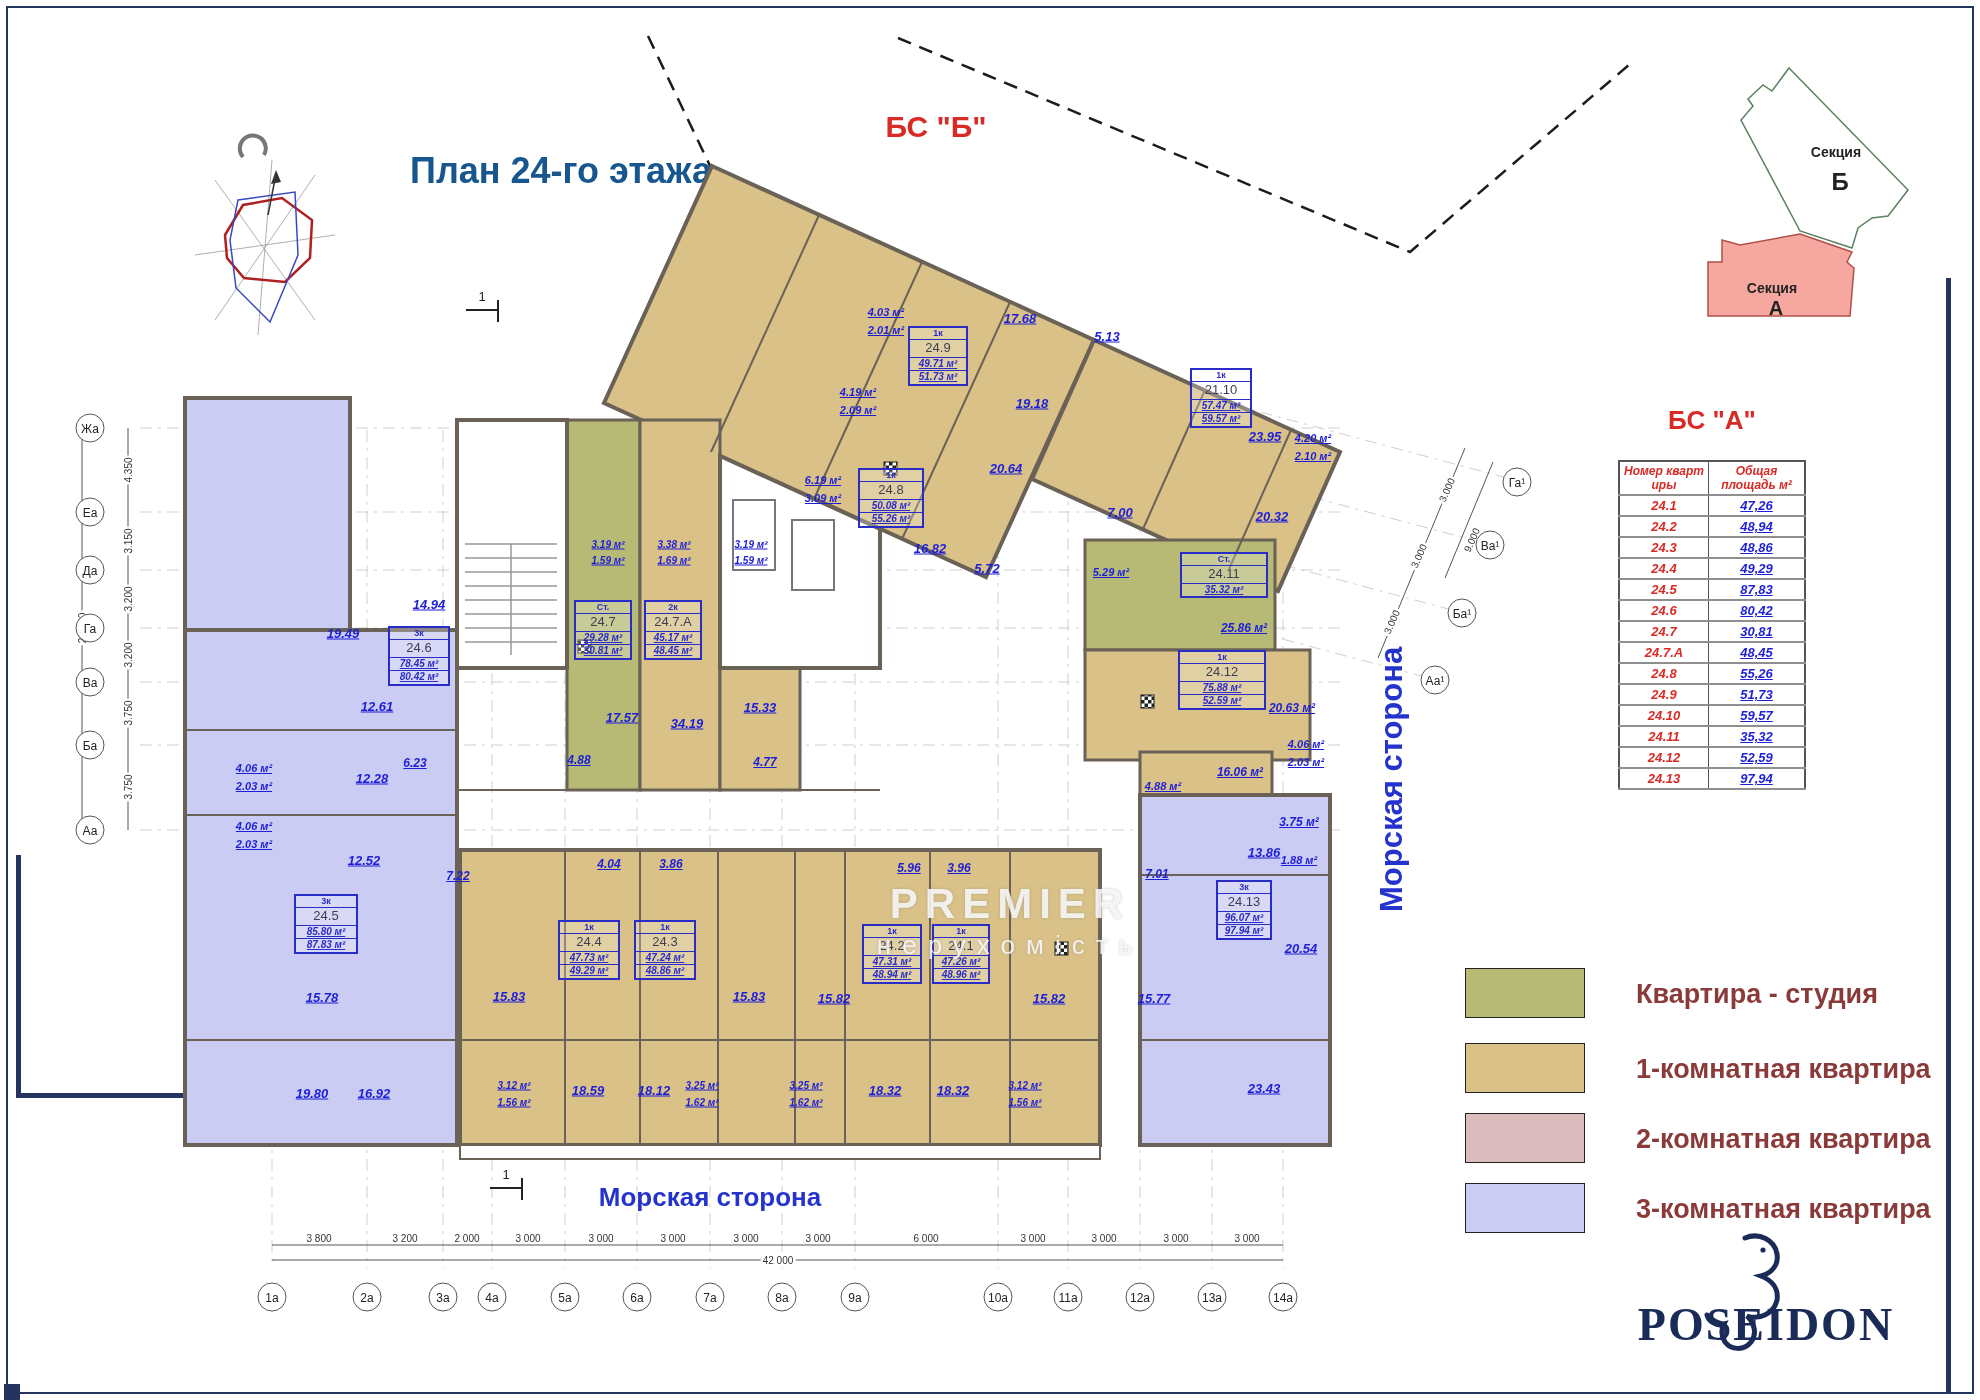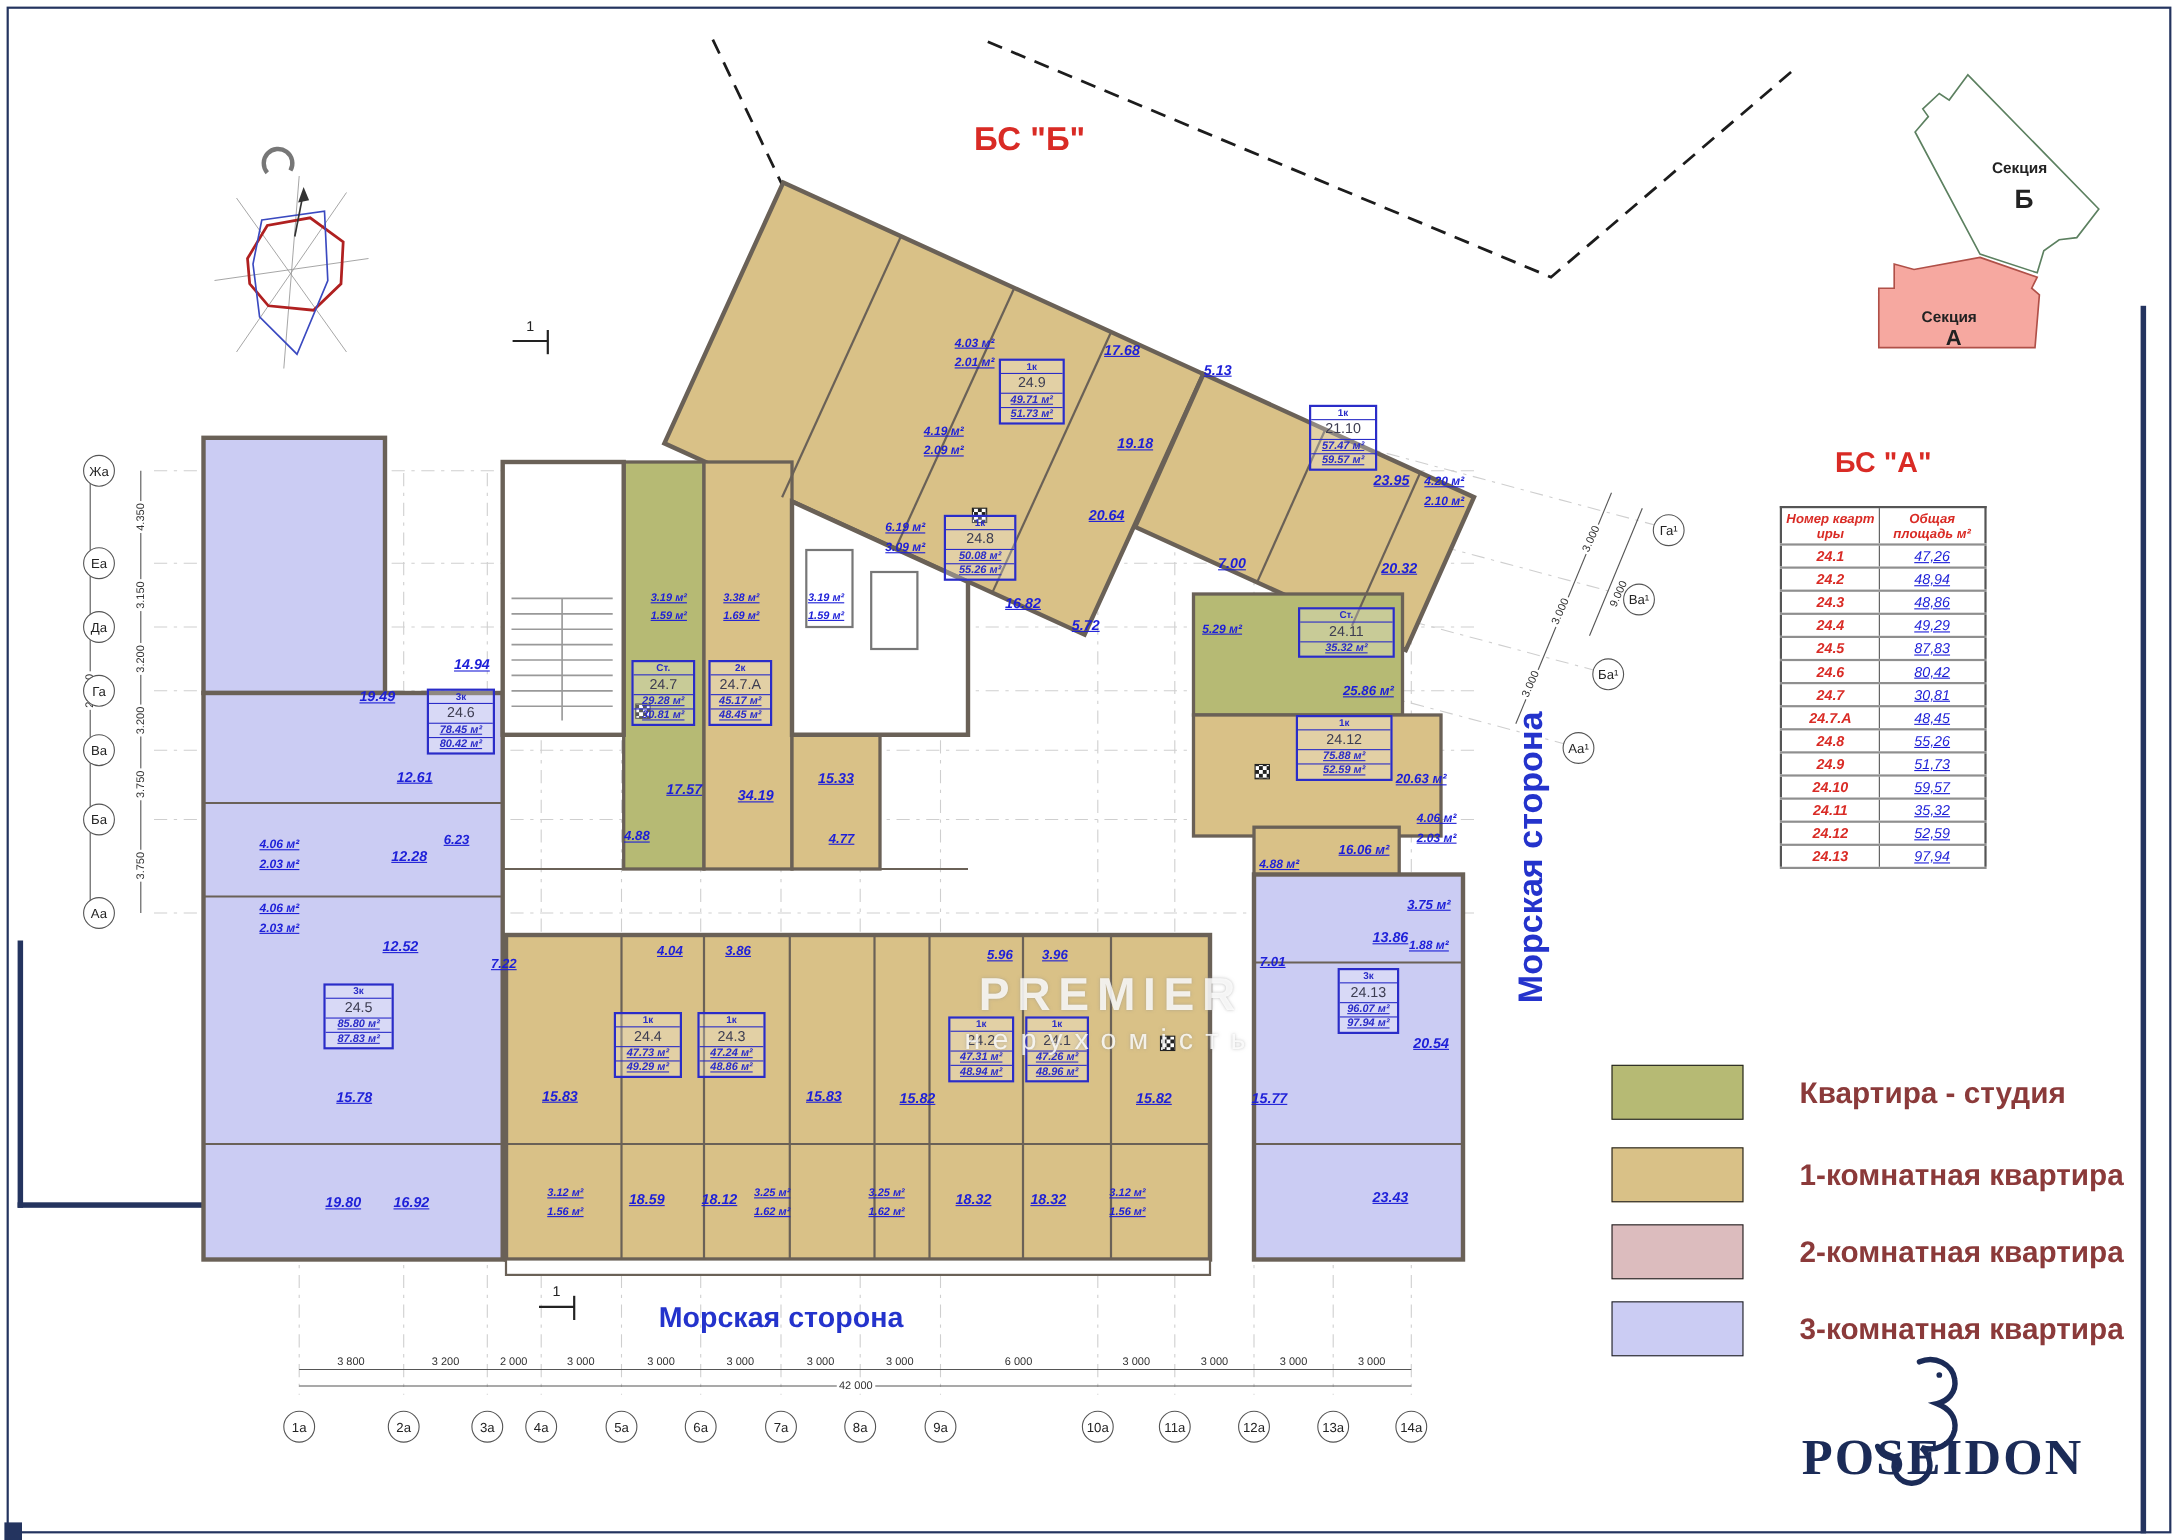--- a/index.html
+++ b/index.html
@@ -28,21 +28,21 @@
        padding:0 2px;white-space:nowrap;z-index:4;}
   .dimv{transform:translate(-50%,-50%) rotate(-90deg);}
   .dimr{transform:translate(-50%,-50%) rotate(-66deg);}
   .secmark{position:absolute;font-size:13px;color:#222;transform:translate(-50%,-50%);z-index:6;}
   
   #bs-a-table{position:absolute;left:1618px;top:460px;width:188px;border:2px solid #555;border-collapse:collapse;background:#fff;z-index:6;}
   #bs-a-table td{border:1px solid #555;border-bottom:2px solid #8f8f8f;text-align:center;padding:2px 3px;}
   #bs-a-table .hn{font-size:12px;color:#d92b25;font-weight:bold;font-style:italic;width:82px;}
   #bs-a-table .ha{font-size:12px;color:#d92b25;font-weight:bold;font-style:italic;}
   #bs-a-table .cn{font-size:13px;color:#d92b25;font-weight:bold;font-style:italic;}
-  #bs-a-table .ca{font-size:13px;color:#1d1fd8;font-weight:normal;font-style:italic;text-decoration:underline;}
+  #bs-a-table .ca{font-size:13px;color:#1d1fd8;font-weight:bold;font-style:italic;text-decoration:underline;}
   
   .sw{position:absolute;width:118px;height:48px;border:1.5px solid #222;z-index:6;}
   .lg{position:absolute;font-size:27px;font-weight:bold;color:#8b3a3a;white-space:nowrap;transform:translate(0,-50%);z-index:6;}
   
   #sea-right{position:absolute;left:1374px;top:488px;height:424px;writing-mode:vertical-rl;transform:rotate(180deg);
              font-size:31px;font-weight:bold;color:#2433cc;z-index:6;}
   #sea-bottom{position:absolute;left:540px;top:1182px;width:340px;text-align:center;font-size:26px;font-weight:bold;color:#2433cc;z-index:6;}
   
   #wm{position:absolute;left:820px;top:880px;width:380px;text-align:center;color:rgba(255,255,255,.82);
       text-shadow:0 0 3px rgba(140,140,140,.55);z-index:7;}
@@ -205,20 +205,21 @@
       <circle cx="1763" cy="1250" r="2.6" fill="#1b2b57"></circle>
     </g>
   </svg>
 
   <div id="frame"></div>
   <div class="bar" style="left:16px;top:855px;width:5px;height:243px"></div>
   <div class="bar" style="left:16px;top:1093px;width:170px;height:5px"></div>
   <div class="bar" style="left:4px;top:1384px;width:16px;height:16px"></div>
   <div class="bar" style="left:1946px;top:278px;width:5px;height:1116px"></div>
 
+  <div id="title">План 24-го этажа</div>
   <div class="red-title" style="left:866px;top:110px;width:140px;font-size:30px">БС "Б"</div>
   <div class="red-title" style="left:1618px;top:405px;width:188px;font-size:26px">БС "А"</div>
 
   <div class="inset-lbl" style="left:1836px;top:152px;font-size:14px;font-weight:bold">Секция</div>
   <div class="inset-lbl" style="left:1840px;top:182px;font-size:24px;font-weight:bold">Б</div>
   <div class="inset-lbl" style="left:1772px;top:288px;font-size:14px;font-weight:bold">Секция</div>
   <div class="inset-lbl" style="left:1776px;top:308px;font-size:20px;font-weight:bold">А</div>
 
   <table id="bs-a-table">
     <tbody>

